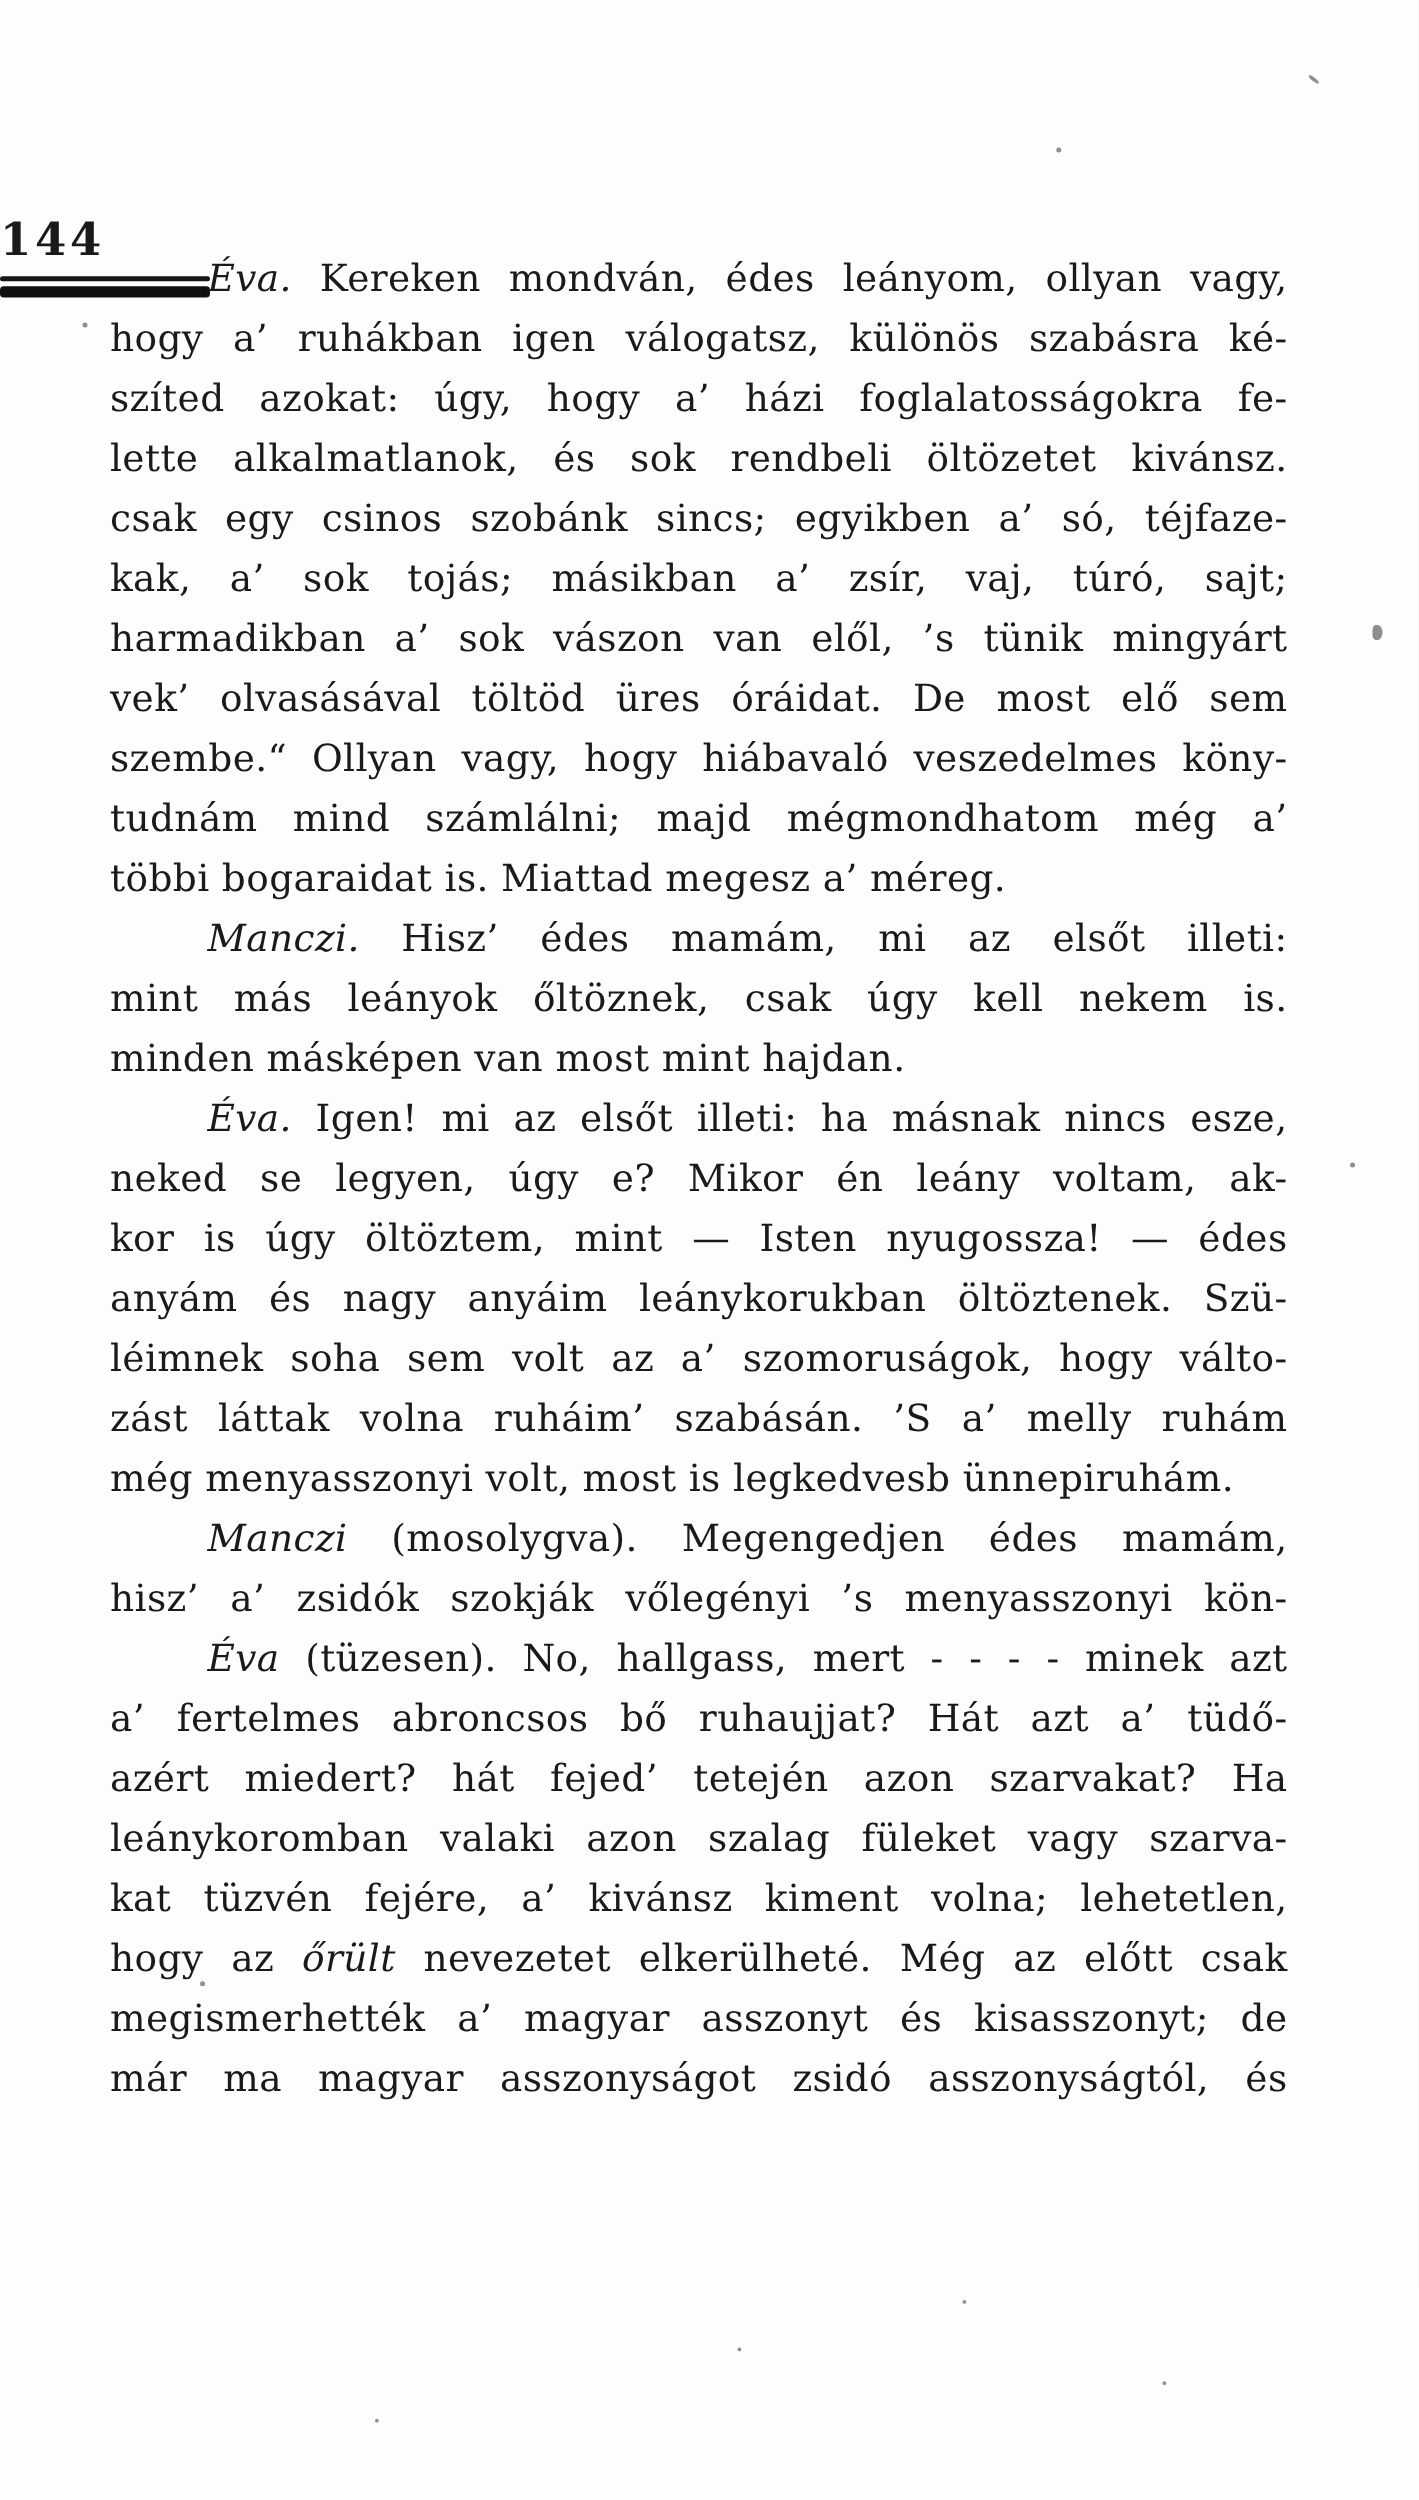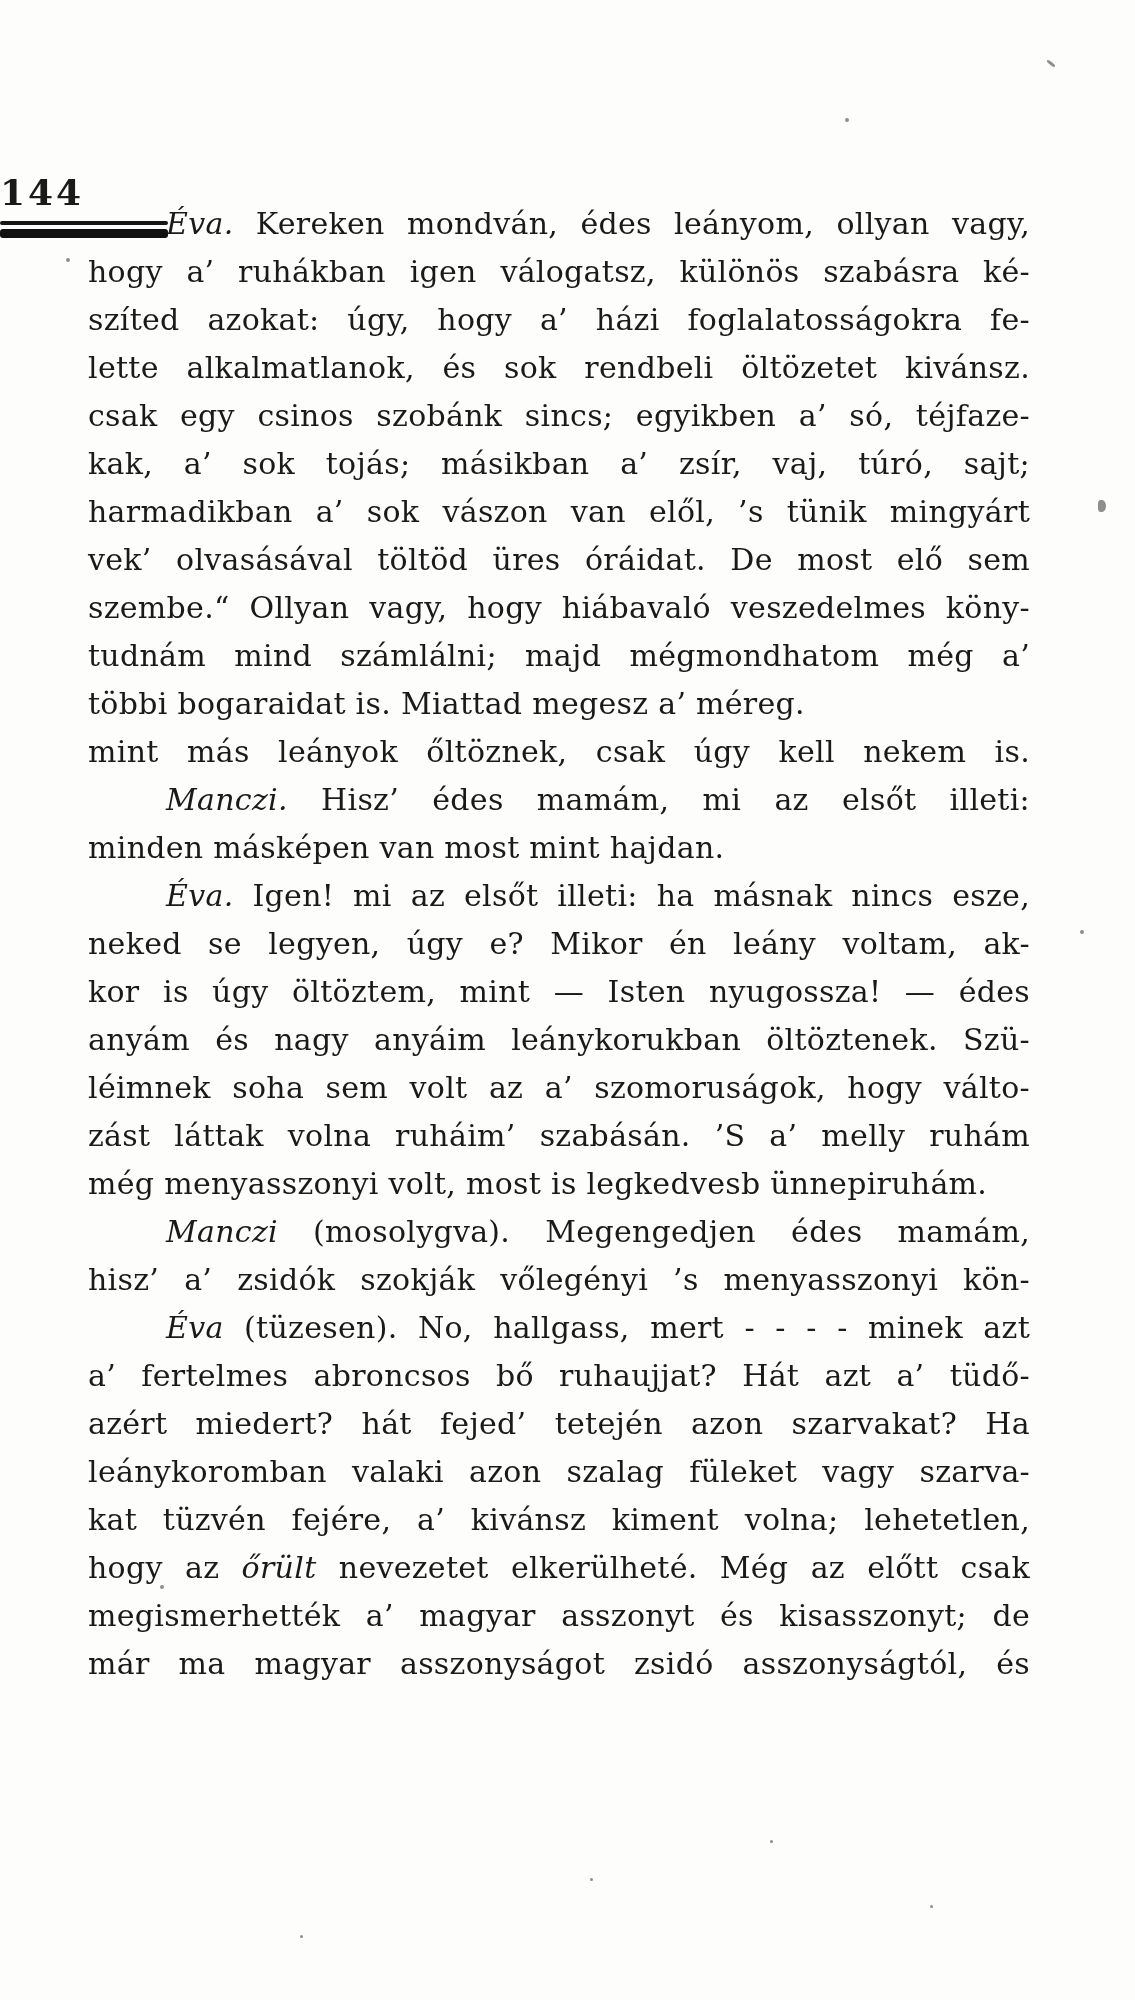--- a/index.html
+++ b/index.html
@@ -84,22 +84,22 @@
       <div class="line"><span>hogy a’ ruhákban igen válogatsz, különös szabásra ké-</span></div>
       <div class="line"><span>szíted azokat: úgy, hogy a’ házi foglalatosságokra fe-</span></div>
       <div class="line"><span>lette alkalmatlanok, és sok rendbeli öltözetet kivánsz.</span></div>
       <div class="line"><span>csak egy csinos szobánk sincs; egyikben a’ só, téjfaze-</span></div>
       <div class="line"><span>kak, a’ sok tojás; másikban a’ zsír, vaj, túró, sajt;</span></div>
       <div class="line"><span>harmadikban a’ sok vászon van elől, ’s tünik mingyárt</span></div>
       <div class="line"><span>vek’ olvasásával töltöd üres óráidat. De most elő sem</span></div>
       <div class="line"><span>szembe.“ Ollyan vagy, hogy hiábavaló veszedelmes köny-</span></div>
       <div class="line"><span>tudnám mind számlálni; majd mégmondhatom még a’</span></div>
       <div class="line end"><span>többi bogaraidat is. Miattad megesz a’ méreg.</span></div>
+      <div class="line indent"><span class="it">Manczi.</span><span> Hisz’ édes mamám, mi az elsőt illeti:</span></div>
       <div class="line"><span>mint más leányok őltöznek, csak úgy kell nekem is.</span></div>
-      <div class="line indent"><span class="it">Manczi.</span><span> Hisz’ édes mamám, mi az elsőt illeti:</span></div>
       <div class="line end"><span>minden másképen van most mint hajdan.</span></div>
       <div class="line indent"><span class="it">Éva.</span><span> Igen! mi az elsőt illeti: ha másnak nincs esze,</span></div>
       <div class="line"><span>neked se legyen, úgy e? Mikor én leány voltam, ak-</span></div>
       <div class="line"><span>kor is úgy öltöztem, mint — Isten nyugossza! — édes</span></div>
       <div class="line"><span>anyám és nagy anyáim leánykorukban öltöztenek. Szü-</span></div>
       <div class="line"><span>léimnek soha sem volt az a’ szomoruságok, hogy válto-</span></div>
       <div class="line"><span>zást láttak volna ruháim’ szabásán. ’S a’ melly ruhám</span></div>
       <div class="line end"><span>még menyasszonyi volt, most is legkedvesb ünnepiruhám.</span></div>
       <div class="line indent"><span class="it">Manczi</span><span> (mosolygva). Megengedjen édes mamám,</span></div>
       <div class="line"><span>hisz’ a’ zsidók szokják vőlegényi ’s menyasszonyi kön-</span></div>

